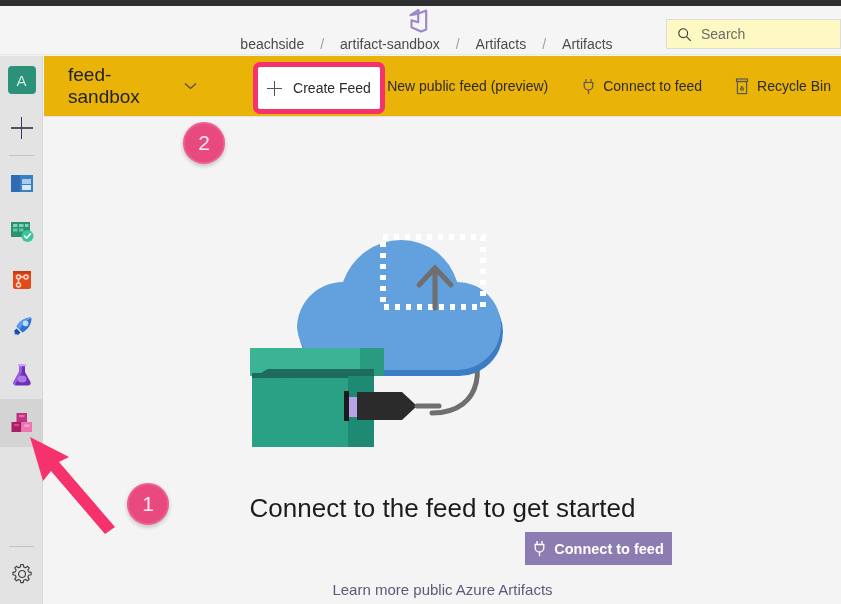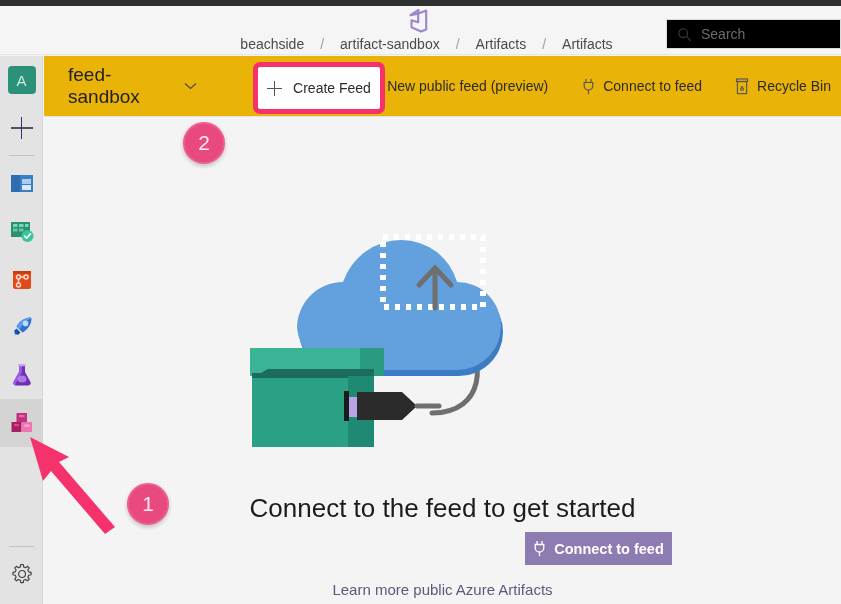--- a/index.html
+++ b/index.html
@@ -31,21 +31,21 @@
   .crumbs { display: flex; align-items: center; margin-left: 12px; }
   .crumb {
     font-size: 14px; color: #4b4b4b; padding: 2px 4px;
     white-space: nowrap;
   }
   .crumb-sep { font-size: 14px; color: #a0a0a0; margin: 0 12px; }
 
   .search-box {
     position: absolute; right: 0px; top: 13px;
     width: 175px; height: 30px;
-    background: #000000; border: 1px solid #dcdcdc;
+    background: #fef9c3; border: 1px solid #dcdcdc;
     display: flex; align-items: center; padding-left: 10px; gap: 9px;
   }
   .search-placeholder { font-size: 14px; color: #6b6b6b; }
 
   
   .rail {
     position: absolute; left: 0; top: 56px; width: 43px; height: 548px;
     background: #e3e3e3;
     border-right: 1px solid #d6d6d6;
   }

